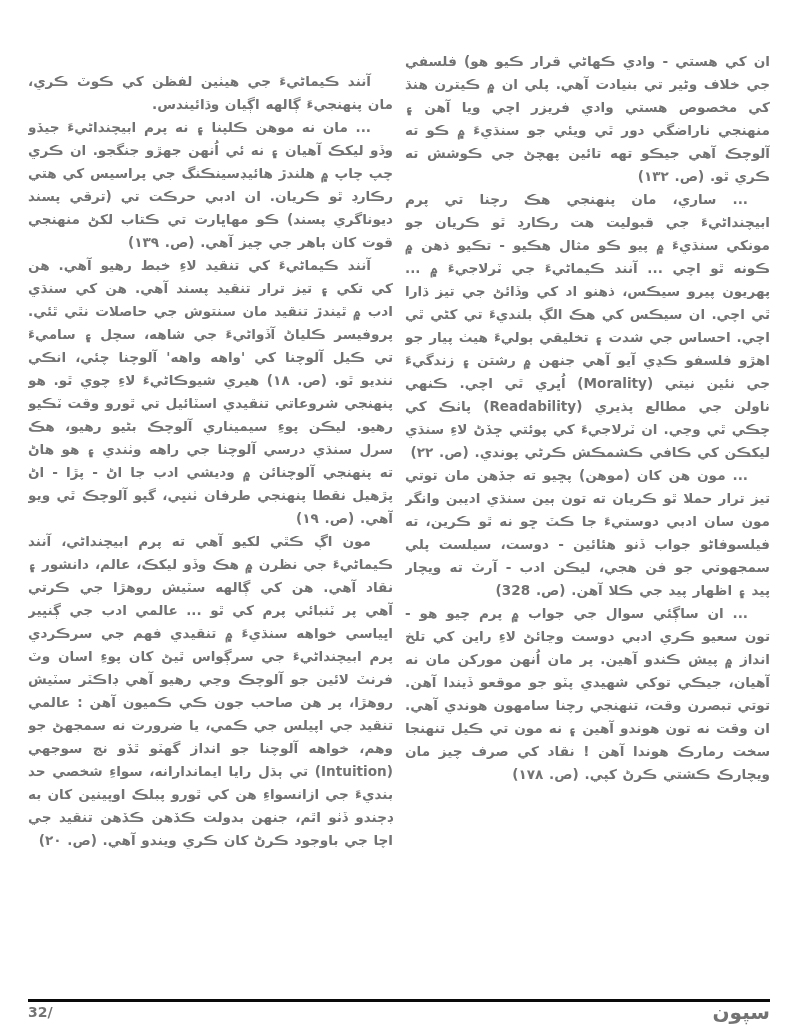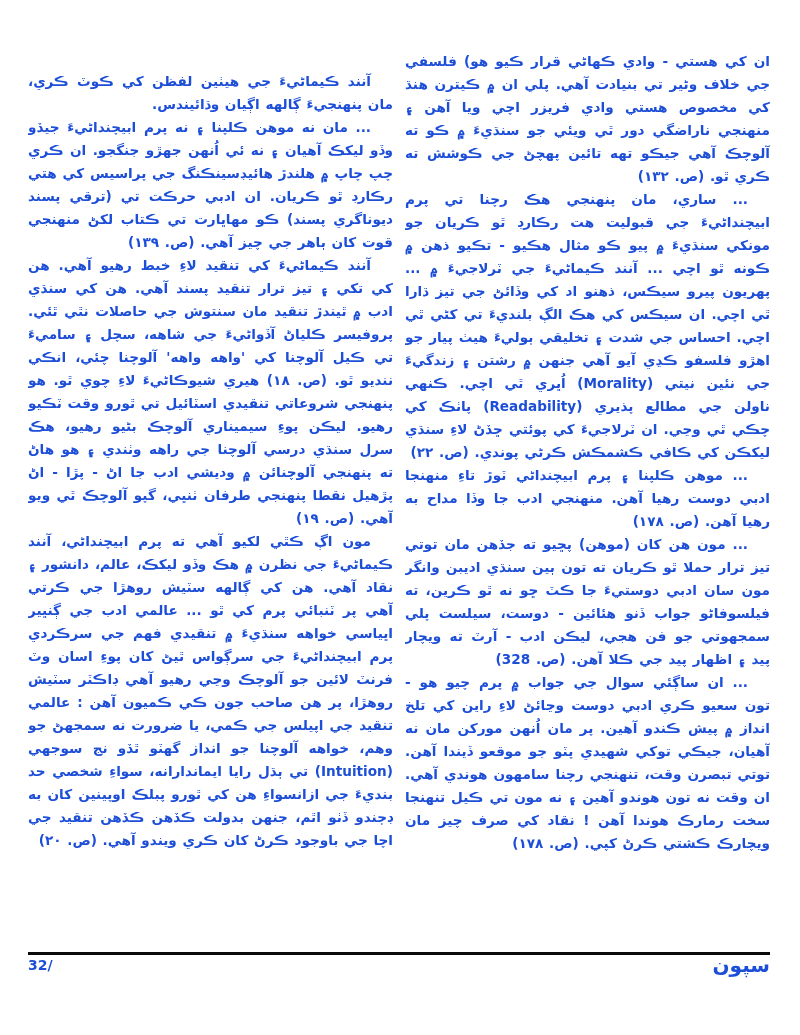--- a/index.html
+++ b/index.html
@@ -5,21 +5,21 @@
   html, body {
     margin: 0;
     padding: 0;
     background: #ffffff;
   }
   .sheet {
     position: relative;
     width: 800px;
     height: 1035px;
     background: #ffffff;
-    color: #1d4ed8;
+    color: #737373;
     font-family: "DejaVu Sans", sans-serif;
     overflow: hidden;
   }
   .columns {
     position: absolute;
     top: 50px;
     right: 30px;
     left: 28px;
     display: flex;
     direction: rtl;          
@@ -36,21 +36,21 @@
     line-height: 23px;
     letter-spacing: 0;
     word-spacing: 1px;
   }
   .col.col-left { padding-top: 20px; height: 875px; }
   .col p { margin: 0; text-indent: 22px; }
   .col p.no-indent { text-indent: 0; }
 
   .footer {
     position: absolute;
-    top: 952px;
+    top: 999px;
     right: 30px;
     left: 28px;
   }
   .footer-rule {
     border-top: 3px solid #0a0a0a;
     height: 0;
   }
   .footer-row {
     display: flex;
     direction: ltr;
@@ -74,21 +74,20 @@
 </head>
 <body>
 
 <div class="sheet">
 
   <div class="columns">
 
     <div class="col col-right">
       <p class="no-indent">ان کي هستي - وادي ڪهاڻي قرار ڪيو هو) فلسفي جي خلاف وڻير تي بنيادت آهي. پلي ان ۾ ڪيترن هنڌ کي مخصوص هستي وادي فريزر اچي ويا آهن ۽ منهنجي ناراضگي دور ٿي ويئي جو سنڌيءَ ۾ ڪو ته آلوچڪ آهي جيڪو تهه تائين پهچڻ جي ڪوشش ته ڪري ٿو. (ص. ۱۳۲)</p>
       <p>... ساري، مان پنهنجي هڪ رچنا تي پرم ابيچنداڻيءَ جي قبوليت هت رڪارڊ ٿو ڪريان جو مونکي سنڌيءَ ۾ پيو ڪو مثال هڪيو - تڪيو ذهن ۾ ڪونه ٿو اچي ... آنند ڪيماڻيءَ جي ٽرلاجيءَ ۾ ... پهريون پيرو سيڪس، ذهنو اد کي وڏائڻ جي تيز ڌارا ٿي اچي. ان سيڪس کي هڪ الڳ بلنديءَ تي کڻي ٿي اچي. احساس جي شدت ۽ تخليقي ٻوليءَ هيٺ پيار جو اهڙو فلسفو ڪڍي آيو آهي جنهن ۾ رشتن ۽ زندگيءَ جي نئين نيتي (Morality) اُڀري ٿي اچي. ڪنهي ناولن جي مطالع پذيري (Readability) پاٺڪ کي چڪي ٿي وڃي. ان ٽرلاجيءَ کي پوئتي ڇڏڻ لاءِ سنڌي ليکڪن کي ڪافي ڪشمڪش ڪرڻي پوندي. (ص. ۲۲)</p>
-      <p>... موهن ڪلپنا ۽ پرم ابيچنداڻي ٽوڙ تاءِ منهنجا ادبي دوست رهيا آهن. منهنجي ادب جا وڏا مداح به رهيا آهن. (ص. ۱۷۸)</p>
       <p>... مون هن کان (موهن) پڇيو ته جڏهن مان توتي تيز ترار حملا ٿو ڪريان ته تون ٻين سنڌي اديبن وانگر مون سان ادبي دوستيءَ جا ڪٽ ڇو نه ٿو ڪرين، ته فيلسوفاڻو جواب ڏنو هئائين - دوست، سيلست پلي سمجهوتي جو فن هجي، ليڪن ادب - آرٽ ته ويچار پيد ۽ اظهار پيد جي ڪلا آهن. (ص. 328)</p>
       <p>... ان ساڳئي سوال جي جواب ۾ پرم چيو هو - تون سعيو ڪري ادبي دوست وڃائڻ لاءِ راين کي تلخ انداز ۾ پيش ڪندو آهين. پر مان اُنهن مورکن مان نه آهيان، جيڪي توکي شهيدي پٽو جو موقعو ڏيندا آهن. توتي تبصرن وقت، تنهنجي رچنا سامهون هوندي آهي. ان وقت نه تون هوندو آهين ۽ نه مون تي ڪيل تنهنجا سخت رمارڪ هوندا آهن ! نقاد کي صرف چيز مان ويچارڪ ڪشتي ڪرڻ کپي. (ص. ۱۷۸)</p>
 
     </div>
 
     <div class="col col-left">
       <p>آنند ڪيماڻيءَ جي هيٺين لفظن کي ڪوٽ ڪري، مان پنهنجيءَ ڳالهه اڳيان وڌائيندس.</p>
       <p>... مان نه موهن ڪلپنا ۽ نه پرم ابيچنداڻيءَ جيڏو وڏو ليکڪ آهيان ۽ نه ئي اُنهن جهڙو جنگجو. ان ڪري چپ چاپ ۾ هلندڙ هائيڊسينڪنگ جي پراسيس کي هتي رڪارڊ ٿو ڪريان. ان ادبي حرڪت تي (ترقي پسند ديوناگري پسند) ڪو مهاڀارت تي ڪتاب لکڻ منهنجي قوت کان ٻاهر جي چيز آهي. (ص. ۱۳۹)</p>
       <p>آنند ڪيماڻيءَ کي تنقيد لاءِ خبط رهيو آهي. هن کي تکي ۽ تيز ترار تنقيد پسند آهي. هن کي سنڌي ادب ۾ ٿيندڙ تنقيد مان سنتوش جي حاصلات نٿي ٿئي. پروفيسر ڪلياڻ آڏواڻيءَ جي شاهه، سچل ۽ ساميءَ تي ڪيل آلوچنا کي 'واهه واهه' آلوچنا چئي، انڪي ننديو ٿو. (ص. ۱۸) هيري شيوڪاڻيءَ لاءِ چوي ٿو. هو پنهنجي شروعاتي تنقيدي اسٽائيل تي ٿورو وقت ٽڪيو رهيو. ليڪن پوءِ سيميناري آلوچڪ بڻيو رهيو، هڪ سرل سنڌي درسي آلوچنا جي راهه وٺندي ۽ هو هاڻ ته پنهنجي آلوچنائن ۾ وديشي ادب جا اڻ - پڙا - اڻ پڙهيل نقطا پنهنجي طرفان ٺنڀي، گپو آلوچڪ ٿي ويو آهي. (ص. ۱۹)</p>
       <p>مون اڳ ڪٿي لکيو آهي ته پرم ابيچنداڻي، آنند ڪيماڻيءَ جي نظرن ۾ هڪ وڏو ليکڪ، عالم، دانشور ۽ نقاد آهي. هن کي ڳالهه سٽيش روهڙا جي ڪرتي آهي پر ٽنبائي پرم کي ٿو ... عالمي ادب جي ڳنڀير اڀياسي خواهه سنڌيءَ ۾ تنقيدي فهم جي سرڪردي پرم ابيچنداڻيءَ جي سرڳواس ٿيڻ کان پوءِ اسان وٽ فرنٽ لائين جو آلوچڪ وڃي رهيو آهي ڊاڪٽر سٽيش روهڙا، پر هن صاحب جون ڪي ڪميون آهن : عالمي تنقيد جي اپيلس جي ڪمي، يا ضرورت نه سمجهڻ جو وهم، خواهه آلوچنا جو انداز گهٽو ٿڏو نج سوجهي (Intuition) تي ٻڌل رايا ايماندارانه، سواءِ شخصي حد بنديءَ جي ازانسواءِ هن کي ٿورو پبلڪ اوپينين کان به ڊڄندو ڏٺو اٿم، جنهن بدولت ڪڏهن ڪڏهن تنقيد جي اچا جي باوجود ڪرڻ کان ڪري ويندو آهي. (ص. ۲۰)</p>

